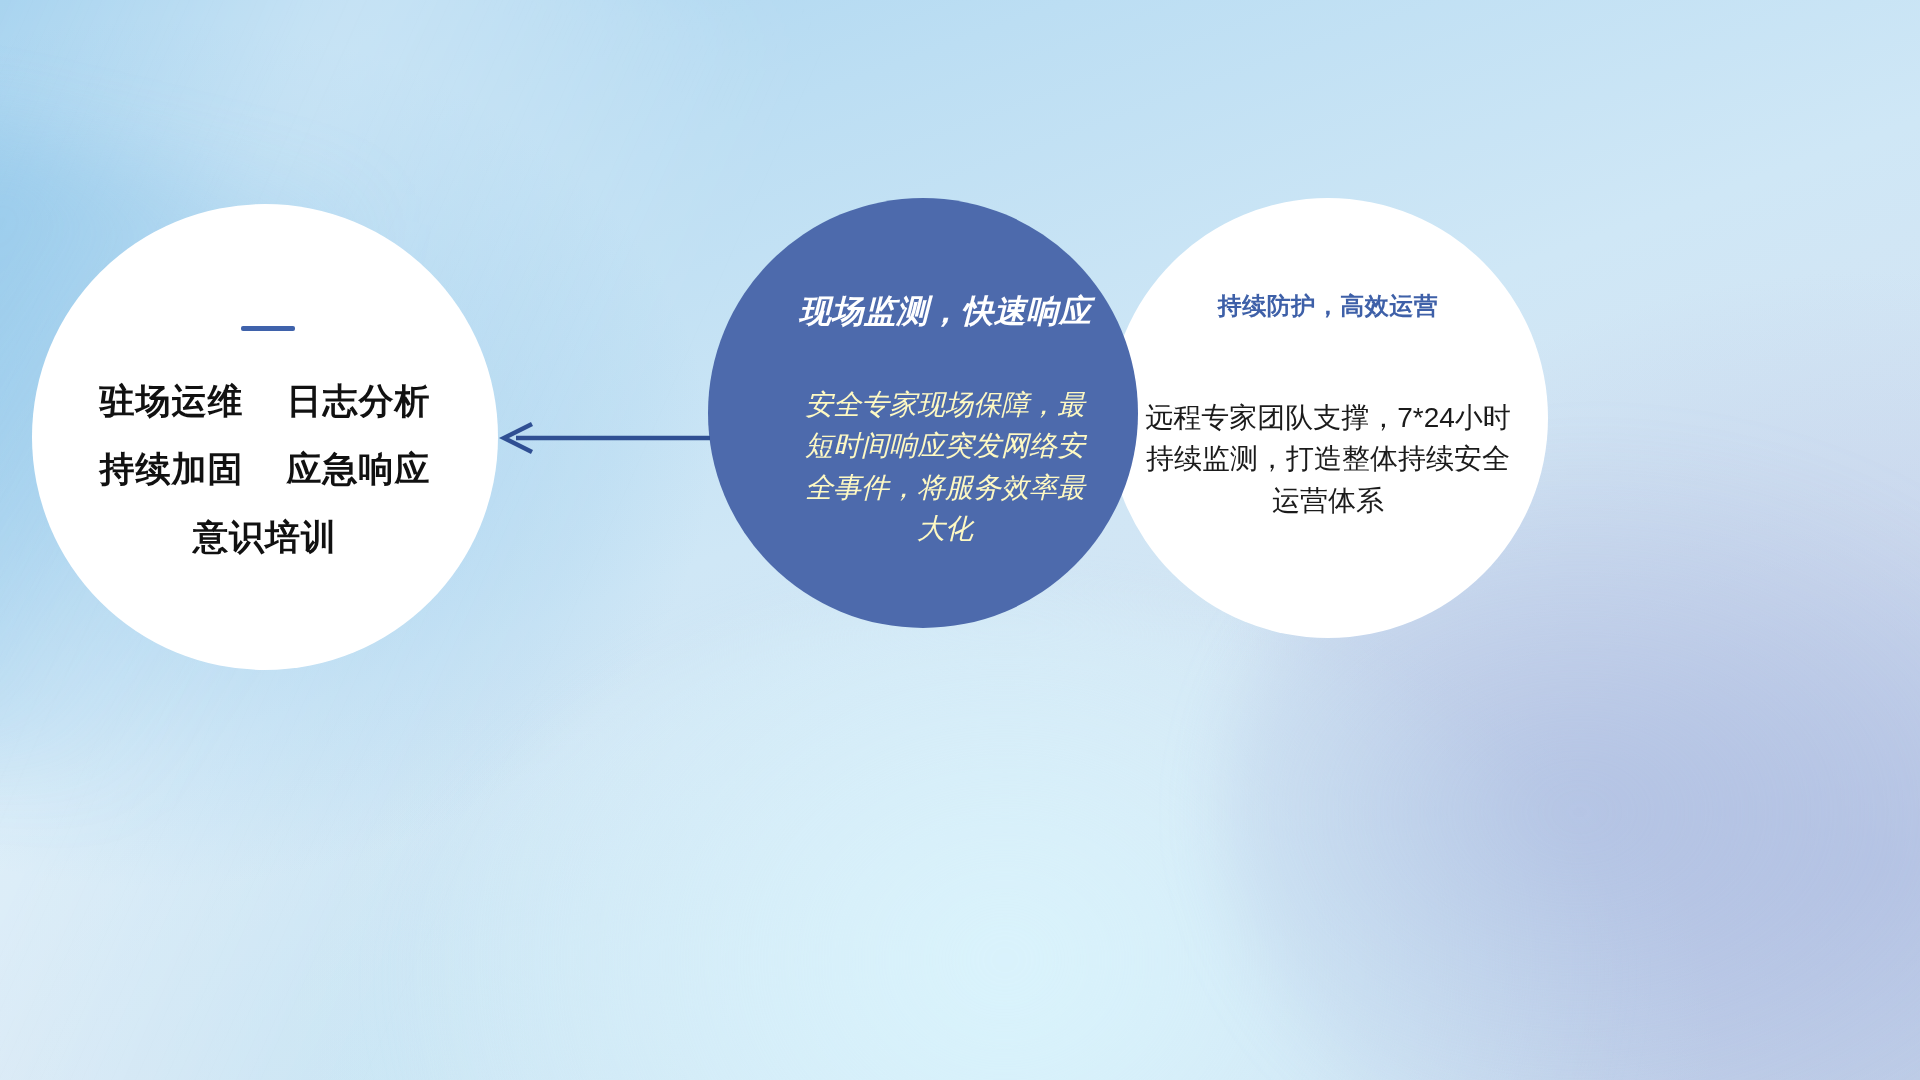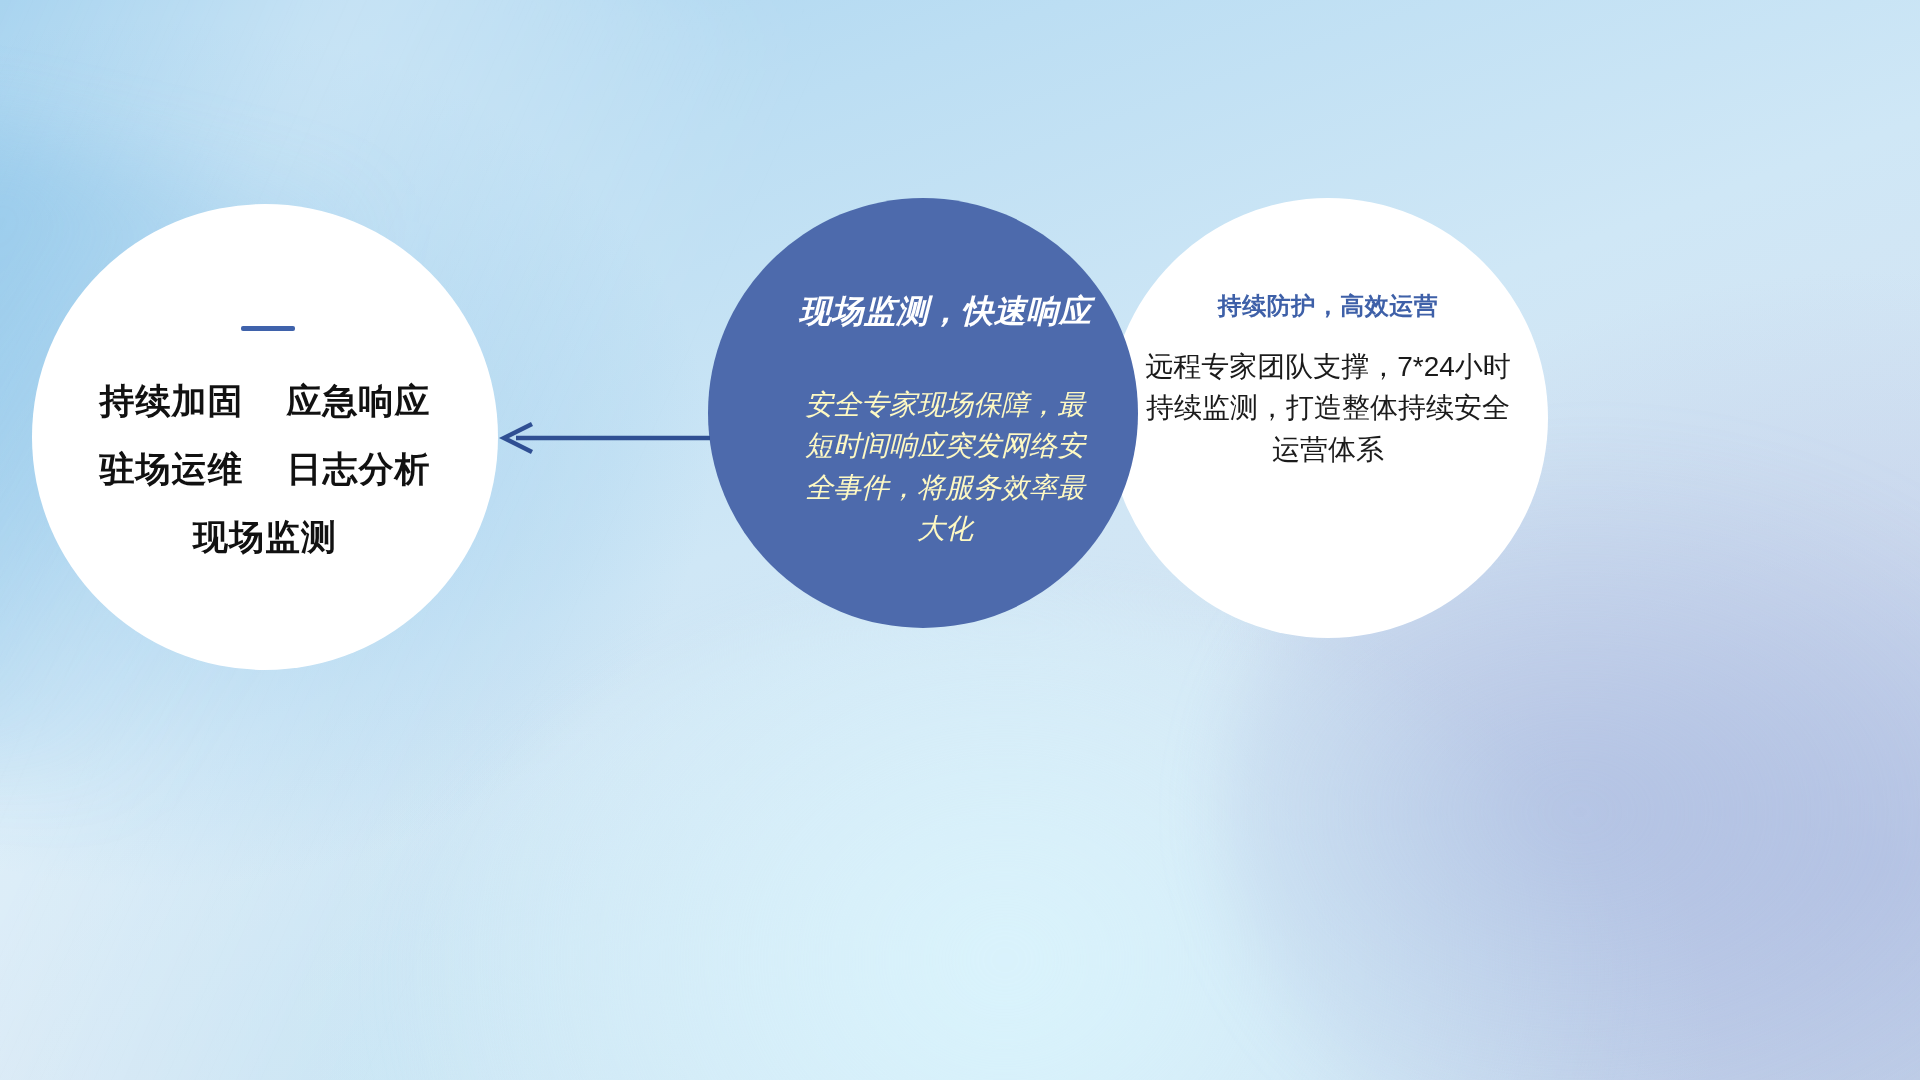--- a/index.html
+++ b/index.html
@@ -194,21 +194,21 @@
 
   .right-title {
     font-size: 24px;
     font-weight: bold;
     color: #3e60a8;
     letter-spacing: 0.5px;
     white-space: nowrap;
   }
 
   .right-body {
-    margin-top: 24px;
+    margin-top: 75px;
     font-size: 28px;
     line-height: 1.48;
     color: #1b1b1b;
     text-align: center;
     width: 366px;
   }
 
   
   #arrow {
     position: absolute;
@@ -225,23 +225,23 @@
 <div id="slide">
 
   <div class="sheen-a"></div>
   <div class="sheen-c"></div>
   <div class="sheen-b"></div>
   <div class="sheen-d"></div>
 
   <div class="circle circle-white" id="circle-left">
     <div class="left-inner">
       <div class="divider-dash"></div>
+      <div class="left-line">驻场运维    日志分析</div>
       <div class="left-line">持续加固    应急响应</div>
-      <div class="left-line">驻场运维    日志分析</div>
-      <div class="left-line">现场监测</div>
+      <div class="left-line">意识培训</div>
     </div>
   </div>
 
   <div class="circle circle-white" id="circle-right">
     <div class="right-inner">
       <div class="right-title">持续防护，高效运营</div>
       <div class="right-body">远程专家团队支撑，7*24小时持续监测，打造整体持续安全运营体系</div>
     </div>
   </div>
 

